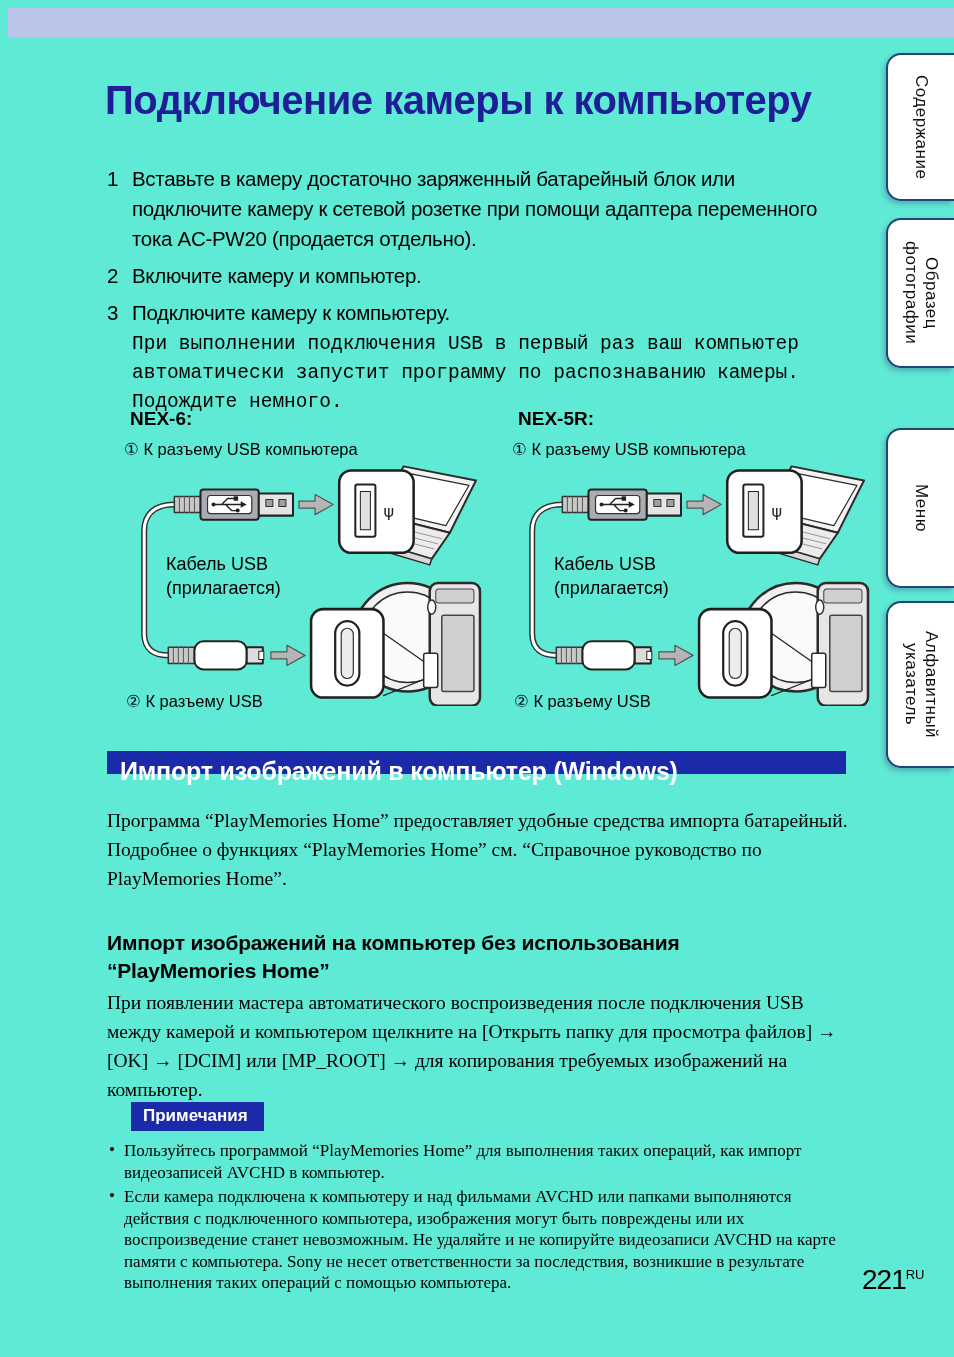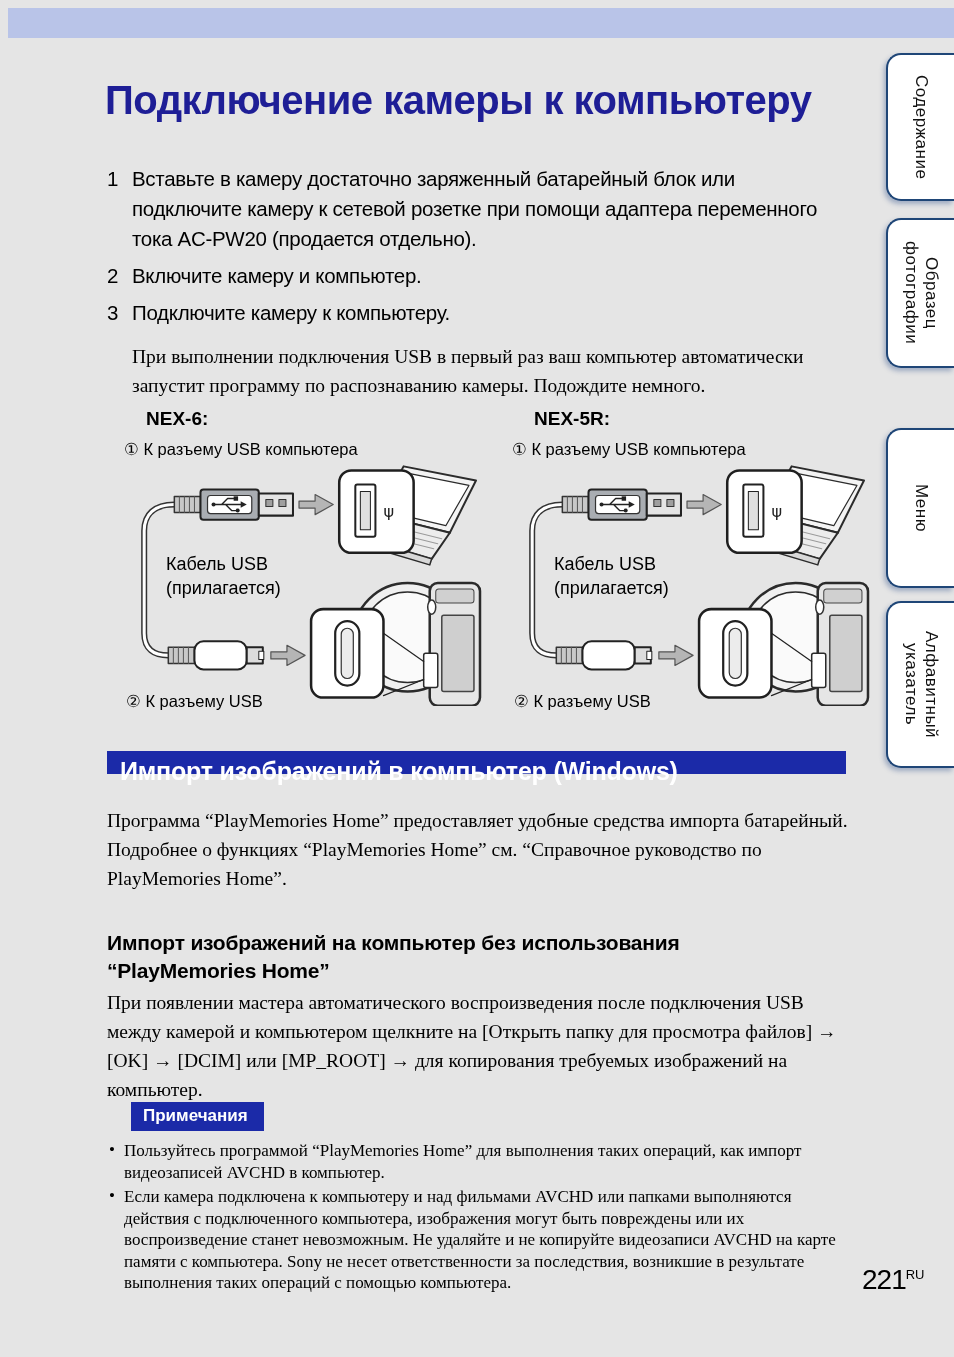--- a/index.html
+++ b/index.html
@@ -1,47 +1,47 @@
 <!DOCTYPE html>
 <html lang="ru"><head>
 <meta charset="utf-8">
 <style>
   html,body{margin:0;padding:0;background:#fff;}
   .page{
     position:relative;
     width:954px;height:1357px;
-    background:#e5e5e5;
+    background:#5eead4;
     overflow:hidden;
     font-family:"Liberation Sans",sans-serif;
     color:#000;
   }
   .top-band{
     position:absolute;left:8px;top:8px;right:0;height:30px;
     background:#b9c4e8;
   }
   .doc-title{
     position:absolute;left:105px;top:46px;width:730px;
     font-size:40px;font-weight:bold;line-height:54px;
     color:#1e1e96;letter-spacing:-0.5px;
   }
   
   .steps{position:absolute;left:107px;top:164px;width:740px;}
   .step{position:relative;padding-left:25px;margin-bottom:7px;
     font-size:20.5px;line-height:30px;letter-spacing:-0.3px;}
   .step .step-num{position:absolute;left:0;top:0;}
   .step-detail{
-    font-family:Liberation Serif, serif;
+    font-family:Liberation Mono, monospace;
     font-size:19.5px;line-height:29px;letter-spacing:0;
-    margin-top:14px;width:715px;
+    margin-top:2px;width:715px;
   }
   
   .panel{position:absolute;top:406px;width:380px;height:320px;}
   .panel-left{left:110px;}
   .panel-right{left:498px;}
-  .model-label{position:absolute;left:20px;top:2px;font-size:19px;font-weight:bold;margin-left:16px;}
+  .model-label{position:absolute;left:20px;top:2px;font-size:19px;font-weight:bold;}
   .top-label{position:absolute;left:14px;top:34px;font-size:16.5px;}
   .cable-label{position:absolute;left:56px;top:146px;font-size:18px;line-height:24px;white-space:pre-line;}
   .bottom-label{position:absolute;left:16px;top:286px;font-size:16.5px;}
   .panel svg.diagram{position:absolute;left:0;top:58px;}
   
   .banner{
     position:absolute;left:107px;top:751px;width:726px;height:23px;
     background:#1b2aa8;color:#fff;
     font-size:25px;font-weight:bold;line-height:41px;
     padding-left:13px;letter-spacing:-0.2px;

